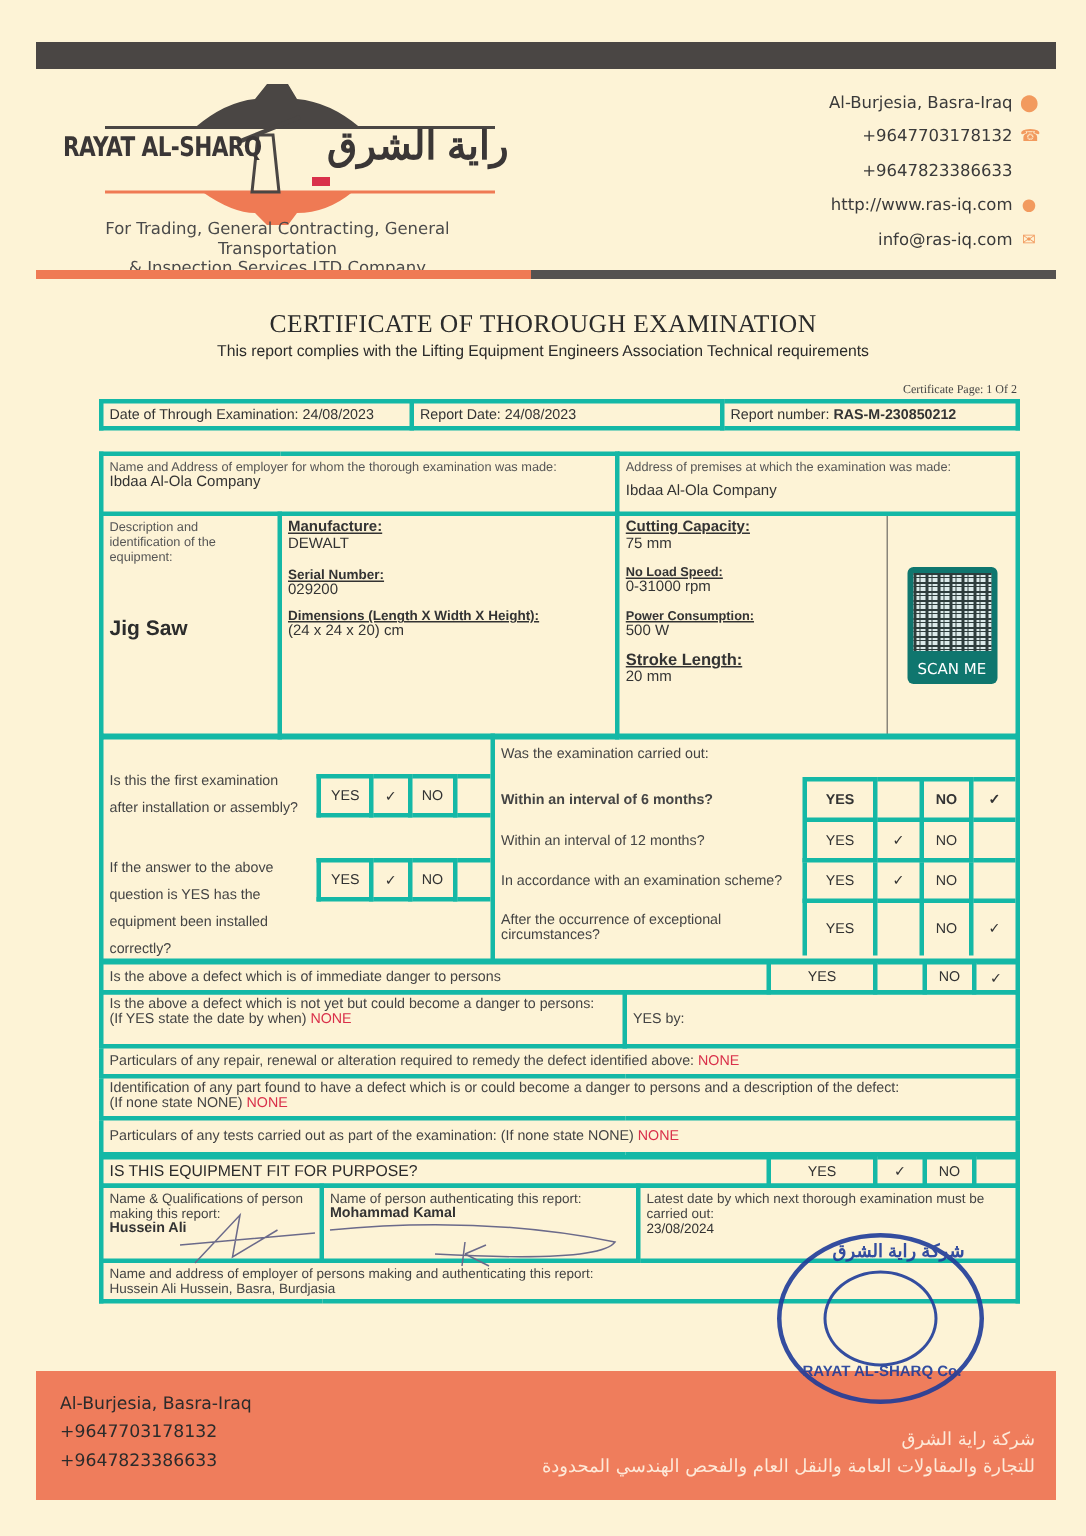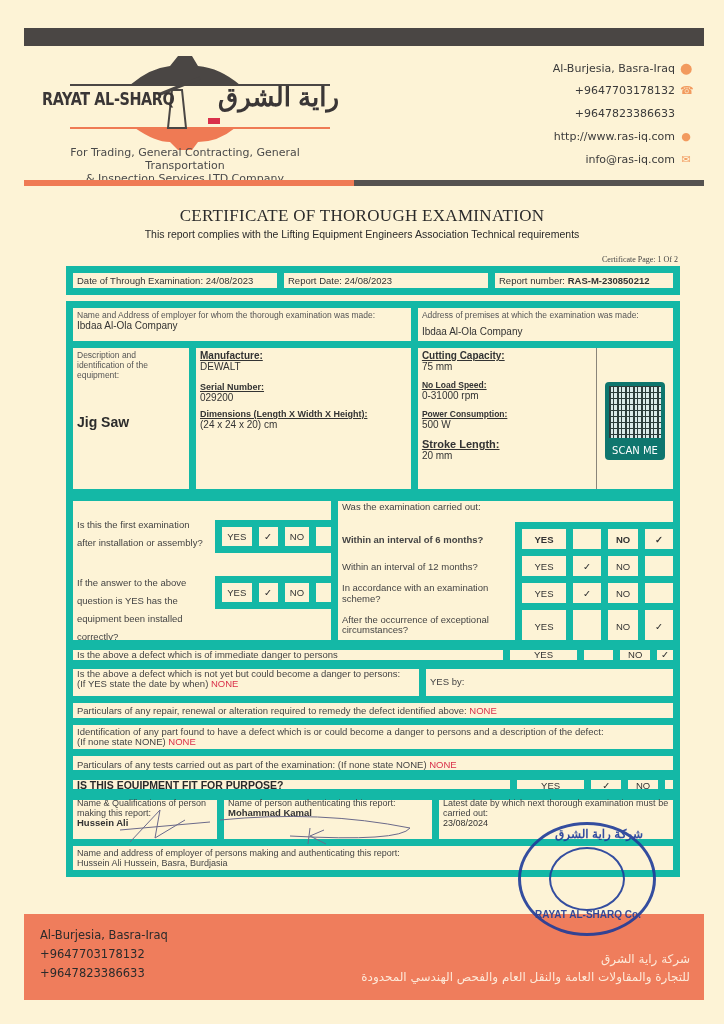--- a/index.html
+++ b/index.html
@@ -13,21 +13,21 @@
   .brand-ar { left:218px; top:82px; font-size:26px; font-weight:bold; color:#3a3636; direction:rtl; }
   .tagline { left:40px; top:146px; width:290px; text-align:center; font-size:11px; color:#4a4a4a; line-height:13px; font-family:"DejaVu Sans", sans-serif; }
   .contact { right:32px; font-size:11px; color:#3a3a3a; text-align:right; font-family:"DejaVu Sans", sans-serif; display:flex; align-items:center; gap:5px; }
   .cicon { width:12px; height:12px; display:inline-block; color:#f29a5e; font-size:11px; line-height:12px; text-align:center; }
   .cicon-blank { width:12px; display:inline-block; }
   .title { left:0; width:724px; top:206px; text-align:center; font-family:"Liberation Serif", serif; font-size:17px; color:#2a2a2a; letter-spacing:0.3px; }
   .subtitle { left:0; width:724px; top:228px; text-align:center; font-size:10.5px; color:#2a2a2a; }
   .pageno { right:46px; top:255px; font-family:"Liberation Serif", serif; font-size:8px; color:#444; }
   table { border-collapse:collapse; }
   .tbl { position:absolute; left:66px; width:614px; font-size:9.5px; color:#333; }
-  .tbl td { border:7px solid #14b8a6; padding:2px 4px; vertical-align:top; }
+  .tbl td { border:3px solid #14b8a6; padding:2px 4px; vertical-align:top; }
   .lbl { font-size:8.5px; color:#555; line-height:10px; }
   .val { font-size:10px; color:#333; }
   .u { text-decoration:underline; font-weight:bold; font-size:10px; color:#333; }
   .red { color:#d9304a; }
   .ctr { text-align:center; vertical-align:middle !important; }
   .mid { vertical-align:middle !important; }
   .qr { width:60px; height:78px; background:#0f766e; border-radius:4px; margin:0 auto; position:relative; }
   .qr-in { position:absolute; left:4px; top:4px; width:52px; height:52px; background:#fff;
     background-image: linear-gradient(90deg,#333 25%,transparent 25%,transparent 50%,#333 50%,#333 60%,transparent 60%), linear-gradient(#333 20%,transparent 20%,transparent 45%,#333 45%,#333 55%,transparent 55%);
     background-size:8px 8px, 6px 6px; opacity:0.85; }
@@ -249,21 +249,21 @@
     </td>
   </tr>
   <tr style="height:24px;">
     <td colspan="2" class="mid" style="color:#444;"><span>Particulars of any tests carried out as part of the examination: (If none state NONE)</span> <span class="red">NONE</span></td>
   </tr>
 </tbody>
   </table>
 <table class="tbl" style="top:770px;">
   <tbody>
       <tr style="height:19px;">
-    <td class="mid" style="width:434px; font-weight:bold; font-size:10.5px; color:#2a2a2a;margin-top:11px;">IS THIS EQUIPMENT FIT FOR PURPOSE?</td>
+    <td class="mid" style="width:434px; font-weight:normal; font-size:10.5px; color:#2a2a2a;margin-top:11px;">IS THIS EQUIPMENT FIT FOR PURPOSE?</td>
     <td class="ctr" style="width:60px;">YES</td>
     <td class="ctr" style="width:22px;">✓</td>
     <td class="ctr" style="width:22px;">NO</td>
     <td class="ctr"></td>
   </tr>
 </tbody>
   </table>
 
 <table class="tbl" style="top:789px;">
   <tbody>

